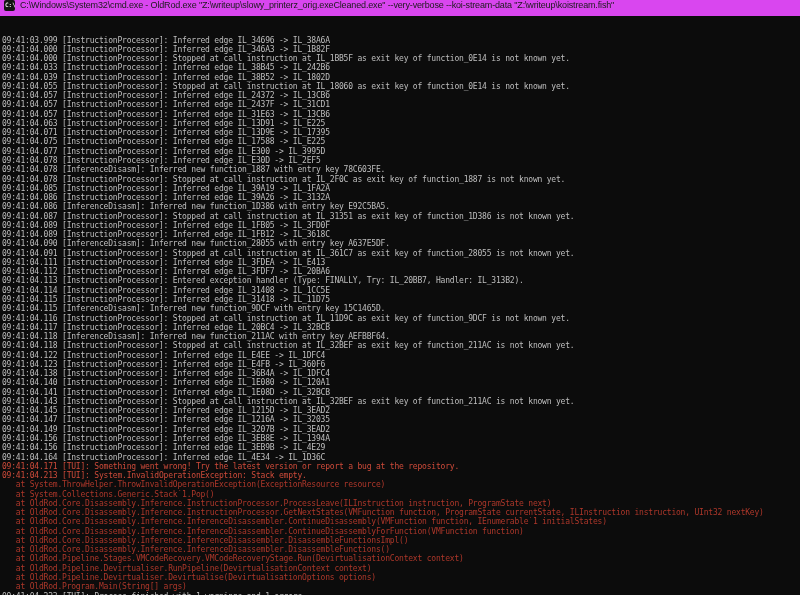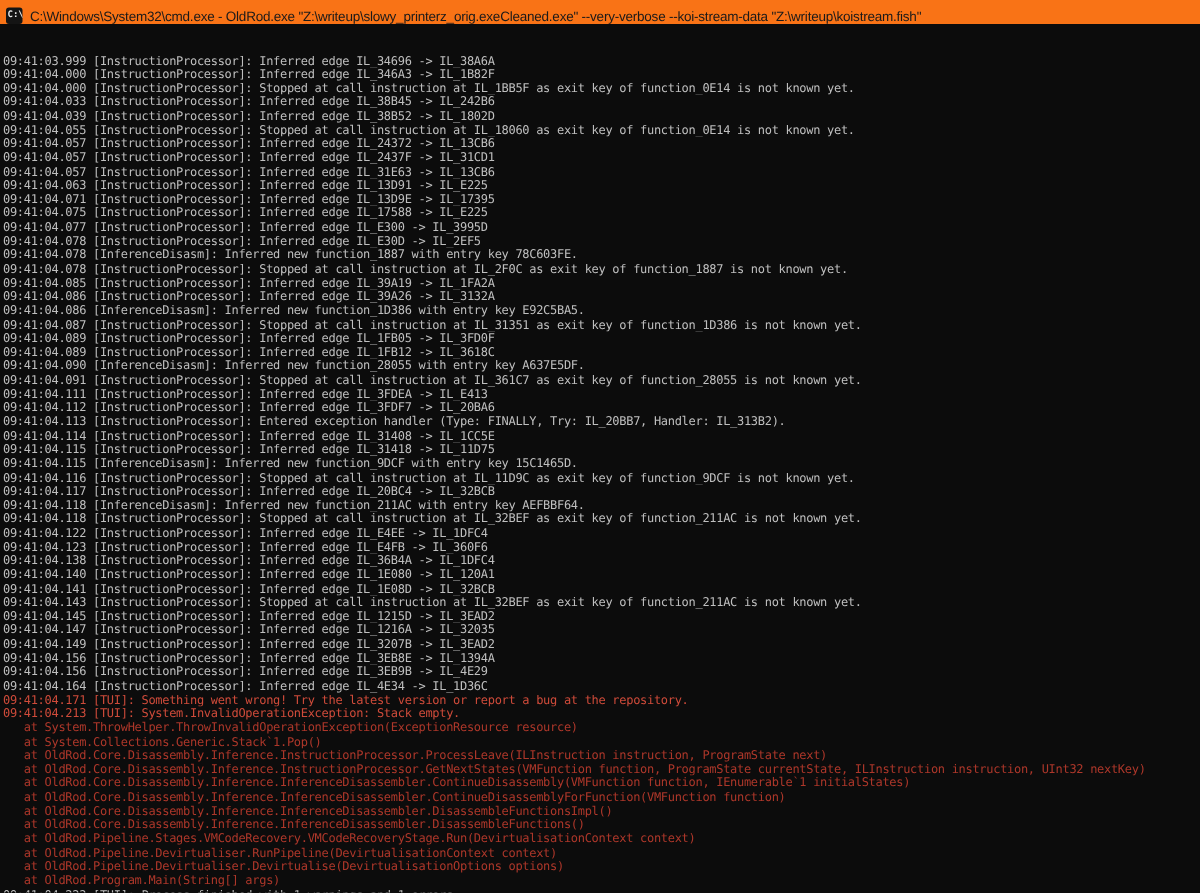--- a/index.html
+++ b/index.html
@@ -1,17 +1,17 @@
 <!DOCTYPE html>
 <html><head>
 <meta charset="utf-8">
 <style>
   html,body{margin:0;padding:0;width:800px;height:595px;background:#0c0c0c;overflow:hidden}
   .titlebar{
-    height:16px;background:#f97316;display:flex;align-items:flex-end;
+    height:16px;background:#d946ef;display:flex;align-items:flex-start;
     padding:0 4px;gap:5px;box-sizing:border-box;
   }
   .cmdicon{
     width:11px;height:11px;background:#141414;border-radius:2px;flex:0 0 auto;
     color:#e8e8e8;font:bold 6px/10px "DejaVu Sans Mono",monospace;
     text-align:left;padding-left:1px;box-sizing:border-box;overflow:hidden;
   }
   .title{
     font:9px "Liberation Sans",sans-serif;color:#1a1a1a;
     white-space:nowrap;overflow:hidden;letter-spacing:-0.15px;

